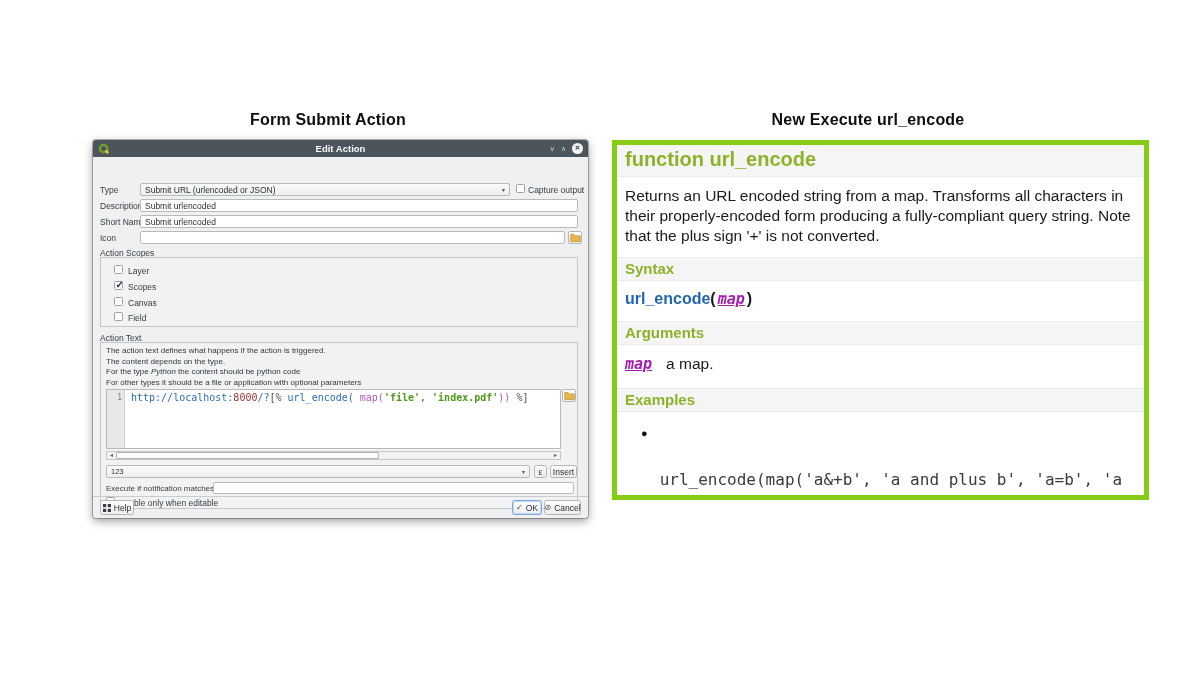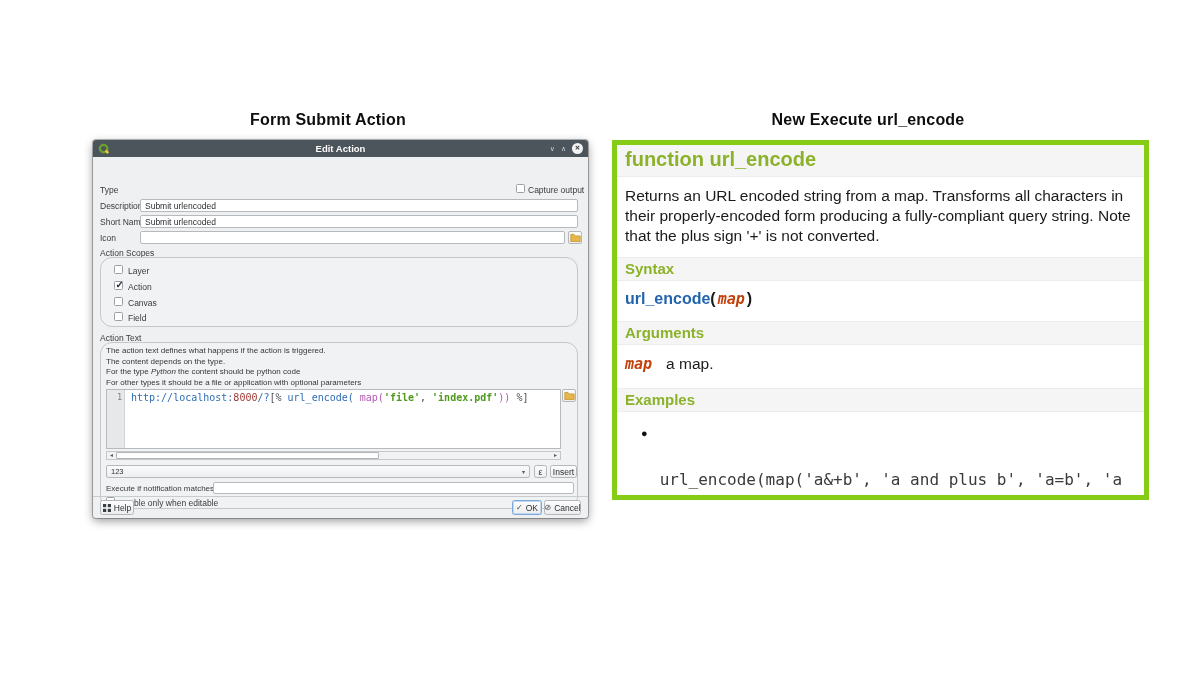--- a/index.html
+++ b/index.html
@@ -34,21 +34,21 @@
          white-space:nowrap; overflow:hidden; }
   .fld .dd-arrow { margin-left:auto; font-size:6px; color:#555; }
   .combo { background:linear-gradient(#fafbfb,#eceeef); }
 
   .checkbox { position:absolute; width:9px; height:9px; background:#fff; border:1px solid #9aa0a5;
               border-radius:1.5px; }
   .checkbox .tick { display:none; position:absolute; top:-3.5px; left:0.5px; font-size:10px;
                     font-weight:bold; color:#23282c; }
   .checkbox.checked .tick { display:block; }
 
-  .groupbox { position:absolute; border:1px solid #c5c8ca; border-radius:12px; background:#f0f2f3; }
+  .groupbox { position:absolute; border:1px solid #c5c8ca; border-radius:0; background:#f0f2f3; }
 
   .iconbtn { position:absolute; width:14px; height:13px; background:linear-gradient(#fdfdfd,#ededee);
              border:1px solid #b4b7ba; border-radius:2px; display:flex; align-items:center;
              justify-content:center; }
 
   .hints { position:absolute; left:5px; top:3px; font-size:8px; line-height:10.5px; color:#33373b; }
   .hints i { font-style:italic; }
 
   .editor { position:absolute; left:5px; top:46px; width:455px; height:60px; background:#fff;
             border:1px solid #b7babc; }
@@ -79,21 +79,21 @@
   .doc { position:absolute; left:612px; top:140px; width:537px; height:360px; background:#fff;
          border:5px solid #84cc16; color:#1c1c1c; overflow:hidden; }
   .band { background:#f5f5f5; border-top:1px solid #ececec; border-bottom:1px solid #ececec;
           color:#8cb22a; font-weight:bold; }
   .doc-h1 { font-size:20px; padding:3px 8px 5px; border-top:none; }
   .doc-desc { font-size:15.5px; line-height:20px; padding:9px 8px 6px; color:#1a1a1a; }
   .doc-h2 { font-size:15px; padding:2px 8px 3px; margin-top:5px; }
   .syntax-line { padding:9px 8px 8px; font-size:16px; color:#111; }
   .fn-name { color:#2265ae; font-weight:bold; }
   .paren { color:#1a1a1a; font-weight:bold; }
-  .arg-name { color:#c2410c; font-style:italic; font-weight:bold; font-family:"DejaVu Sans Mono",monospace; font-size:15px; }
+  .arg-name { color:#a21caf; font-style:italic; font-weight:bold; font-family:"DejaVu Sans Mono",monospace; font-size:15px;text-decoration:underline; }
   .args-row { padding:10px 8px 10px; font-size:15.5px; display:flex; align-items:baseline; gap:14px; }
   .examples { padding:10px 8px 8px 24px; display:flex; gap:12px; }
   .ex-bullet { font-size:11px; color:#111; margin-top:5px; }
   .ex-code { font-family:"DejaVu Sans Mono",monospace; font-size:16px; line-height:23px; color:#3a3a3a;
              white-space:pre-wrap; width:478px; }
 </style>
 </head>
 <body>
 
 <div id="canvas">
@@ -117,20 +117,24 @@
         <span class="tb-glyph">∧</span>
         <span class="tb-close">
             <span>✕</span>
           </span>
       </div>
     </div>
 
     <div class="dlg-body">
 
       <div class="lbl" style="left:7px; top:28px;">Type</div>
+      <div class="fld combo" style="left:47px; top:26px; width:370px; height:13px;">
+        <span>Submit URL (urlencoded or JSON)</span>
+        <span class="dd-arrow">▾</span>
+      </div>
       <span class="checkbox" style="left:423px; top:27px;"></span>
       <div class="lbl" style="left:435px; top:28px;">Capture output</div>
 
       <div class="lbl" style="left:7px; top:44px;">Description</div>
       <div class="fld" style="left:47px; top:42px; width:438px; height:13px;">
         <span>Submit urlencoded</span>
       </div>
 
       <div class="lbl" style="left:7px; top:60px;">Short Name</div>
       <div class="fld" style="left:47px; top:58px; width:438px; height:13px;">
@@ -149,21 +153,21 @@
         </span>
       </div>
 
       <div class="lbl" style="left:7px; top:91px;">Action Scopes</div>
       <div class="groupbox" style="left:7px; top:100px; width:478px; height:70px;">
         <span class="checkbox" style="left:13px; top:7px;"></span>
         <div class="lbl" style="left:27px; top:8px;">Layer</div>
         <span class="checkbox checked" style="left:13px; top:23px;">
             <span class="tick">✓</span>
           </span>
-        <div class="lbl" style="left:27px; top:24px;">Action</div>
+        <div class="lbl" style="left:27px; top:24px;">Scopes</div>
         <span class="checkbox" style="left:13px; top:39px;"></span>
         <div class="lbl" style="left:27px; top:40px;">Canvas</div>
         <span class="checkbox" style="left:13px; top:54px;"></span>
         <div class="lbl" style="left:27px; top:55px;">Field</div>
       </div>
 
       <div class="lbl" style="left:7px; top:176px;">Action Text</div>
       <div class="groupbox" style="left:7px; top:185px; width:478px; height:167px;">
         <div class="hints">
           <div>The action text defines what happens if the action is triggered.</div>

